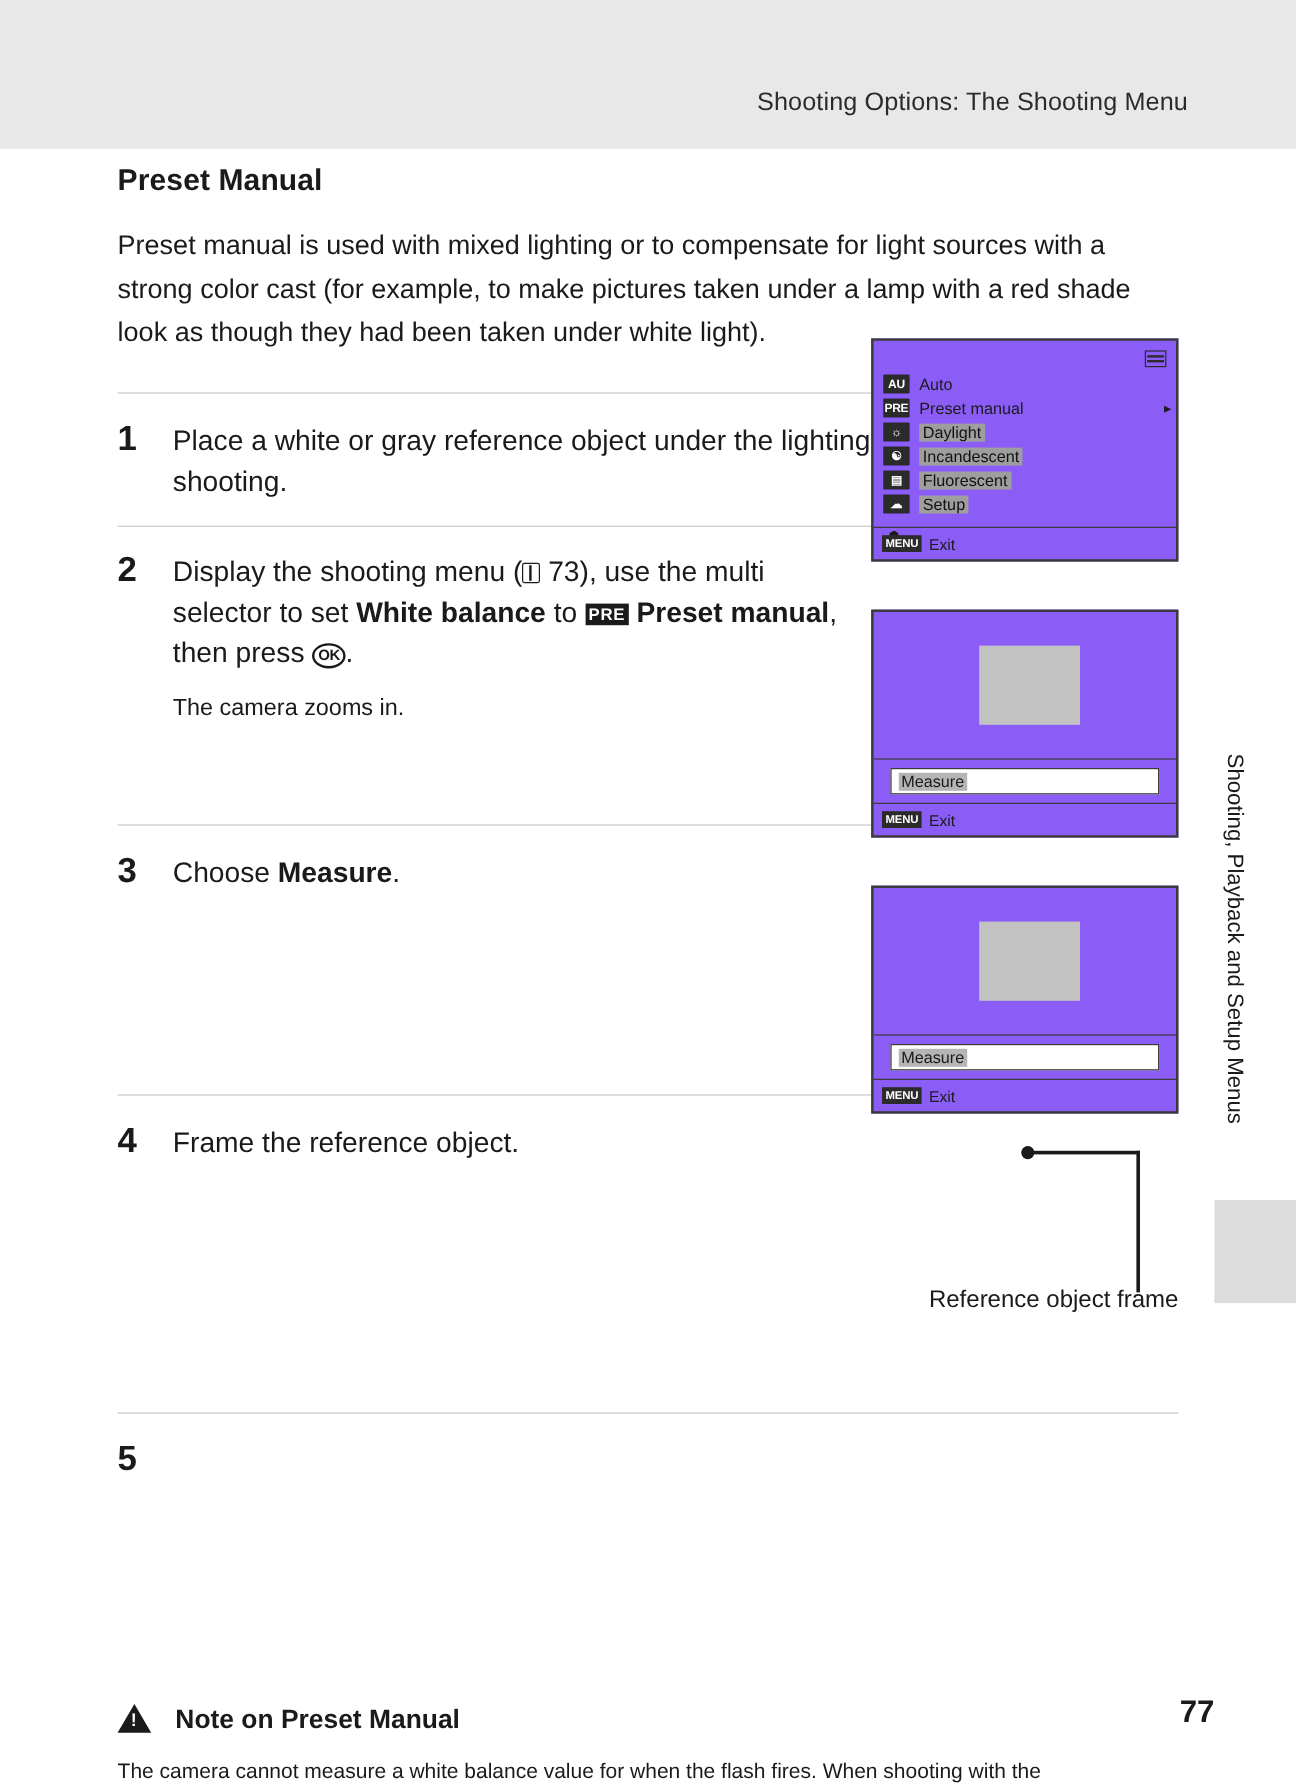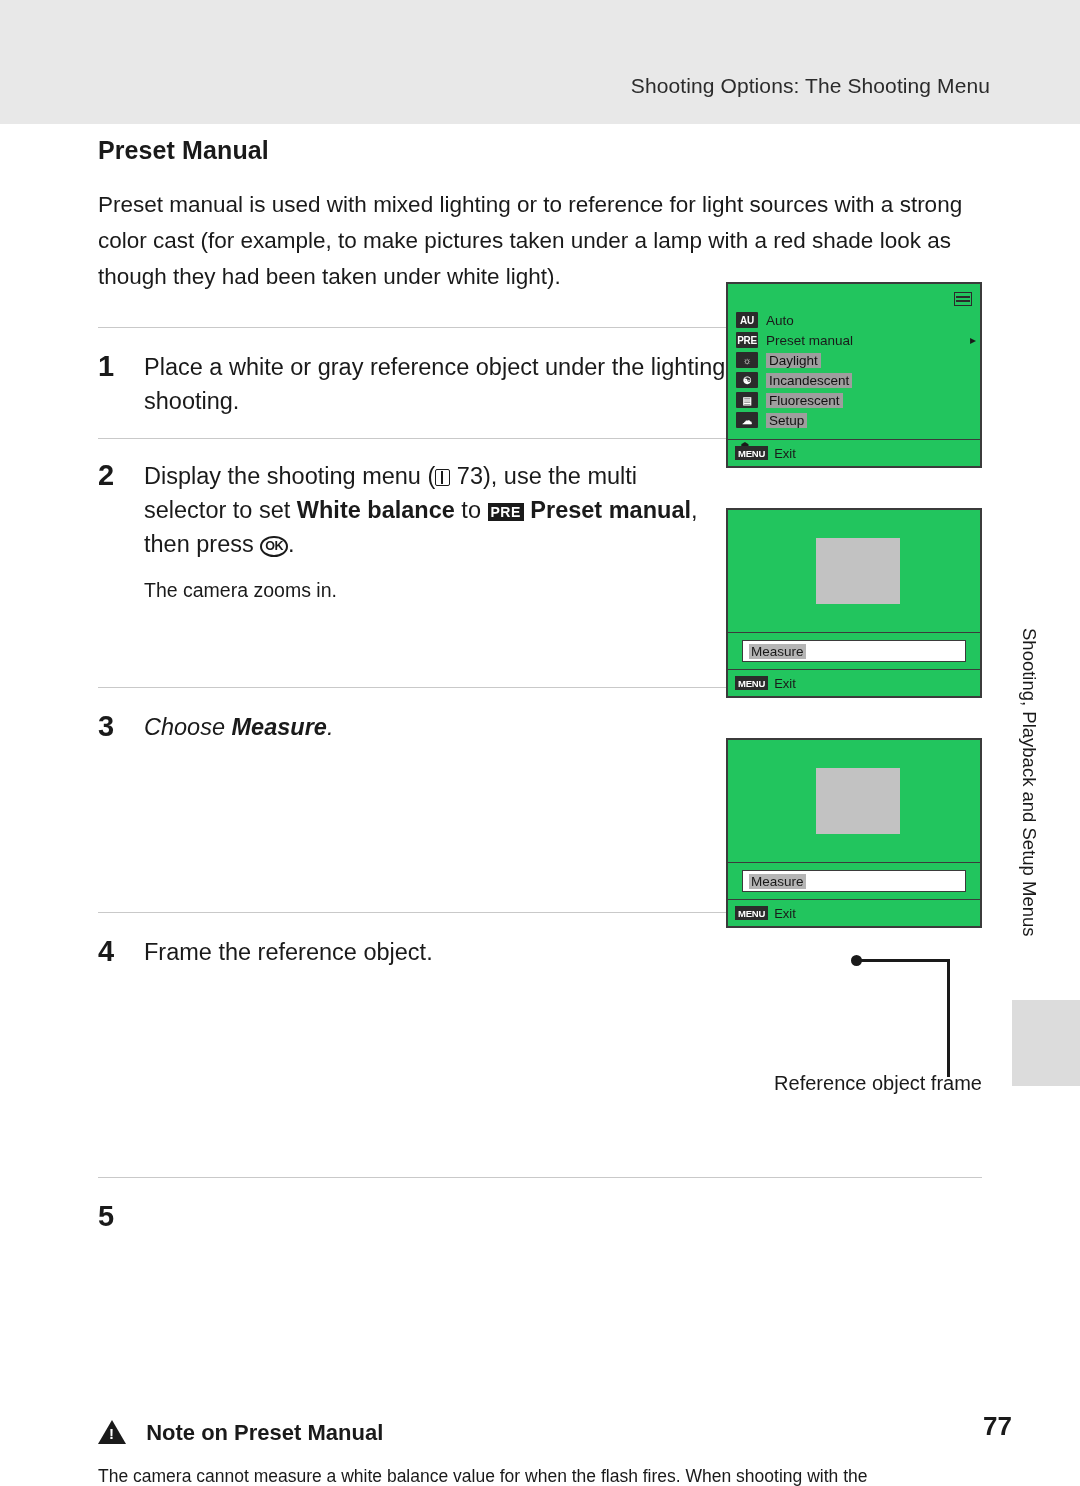--- a/index.html
+++ b/index.html
@@ -168,21 +168,21 @@
     top: 5px;
     color: #fff;
     font-size: 15px;
     font-weight: bold;
   }
 
   
   .lcd {
     position: absolute;
     border: 2px solid #3b3b3b;
-    background: #22c55e;
+    background: #8b5cf6;
     box-sizing: border-box;
   }
   .lcd-menu {
     left: 726px;
     top: 282px;
     width: 256px;
     height: 186px;
   }
   .lcd-shot1 {
     left: 726px;
@@ -335,21 +335,21 @@
   <div class="header-title">Shooting Options: The Shooting Menu</div>
 
   <div class="side-tab">
     <span>Shooting, Playback and Setup Menus</span>
   </div>
   <div class="side-tab-block"></div>
 
   <div class="content">
 
     <h1 class="section-title">Preset Manual</h1>
-    <p class="intro">Preset manual is used with mixed lighting or to reference for light sources with a strong color cast (for example, to make pictures taken under a lamp with a red shade look as though they had been taken under white light).</p>
+    <p class="intro">Preset manual is used with mixed lighting or to compensate for light sources with a strong color cast (for example, to make pictures taken under a lamp with a red shade look as though they had been taken under white light).</p>
 
     <div style="height:32px"></div>
     <hr class="rule">
 
     <div class="step" style="margin-top:22px; min-height:76px;">
       <div class="step-num">1</div>
       <div class="step-body">
         <div class="step-head" style="font-weight:normal;">
           <span>Place a white or gray reference object under the lighting that will be used during shooting.</span>
         </div>
@@ -365,21 +365,21 @@
           <span>Display the shooting menu (</span><span class="glyph-book"></span><span> 73), use the multi selector to set </span><b>White balance</b><span> to </span><span class="glyph-pre">PRE</span> <b>Preset manual</b><span>, then press </span><span class="glyph-ok">OK</span><span>.</span>
         </div>
         <div class="step-sub">The camera zooms in.</div>
       </div>
     </div>
 
     <hr class="rule" style="margin-top:10px">
 
     <div class="step" style="margin-top:22px; min-height:194px;">
       <div class="step-num">3</div>
-      <div class="step-body" style="width:570px;font-style:italic;">
+      <div class="step-body" style="width:570px;">
         <div class="step-head">
           <span>Choose </span><b>Measure</b><span>.</span>
         </div>
       </div>
     </div>
 
     <hr class="rule" style="margin-top:8px">
 
     <div class="step" style="margin-top:22px; min-height:242px;">
       <div class="step-num">4</div>

